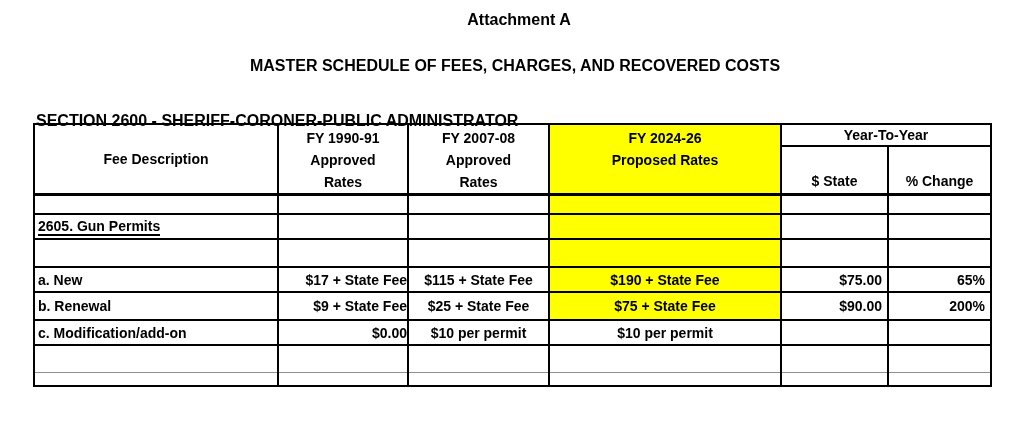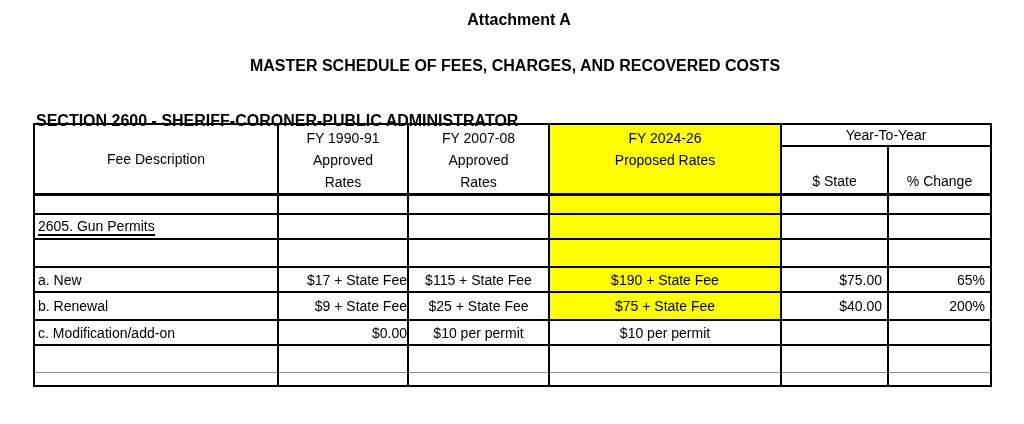--- a/index.html
+++ b/index.html
@@ -28,21 +28,21 @@
   table.fee-table {
     position: absolute; left: 33px; top: 123px;
     width: 957px;
     border-collapse: collapse;
     table-layout: fixed;
   }
   .fee-table th, .fee-table td {
     border: 2px solid #000;
     padding: 0;
     font-size: 14px;
-    font-weight: normal;
+    font-weight: bold;
     overflow: hidden;
     white-space: nowrap;
   }
   
   .hb { border-bottom: 3px solid #000 !important; }
   th.fee-desc-h { vertical-align: middle; text-align: center; font-size: 14px; }
   th.hcol { vertical-align: top; text-align: center; line-height: 22px; padding-top: 2px; }
   th.yty { height: 20px; text-align: center; vertical-align: middle; margin-top: 20px; }
   th.chg { height: 41px; vertical-align: bottom; text-align: center; padding-bottom: 4px; }
   
@@ -132,21 +132,21 @@
     <td class="c3">$115 + State Fee</td>
     <td class="c4 hl">$190 + State Fee</td>
     <td class="c5">$75.00</td>
     <td class="c6">65%</td>
   </tr>
   <tr class="r5">
     <td class="c1">b. Renewal</td>
     <td class="c2">$9 + State Fee</td>
     <td class="c3">$25 + State Fee</td>
     <td class="c4 hl">$75 + State Fee</td>
-    <td class="c5">$40.00</td>
+    <td class="c5">$90.00</td>
     <td class="c6">200%</td>
   </tr>
   <tr class="r6">
     <td class="c1">c. Modification/add-on</td>
     <td class="c2">$0.00</td>
     <td class="c3">$10 per permit</td>
     <td class="c4">$10 per permit</td>
     <td class="c5"></td>
     <td class="c6"></td>
   </tr>

